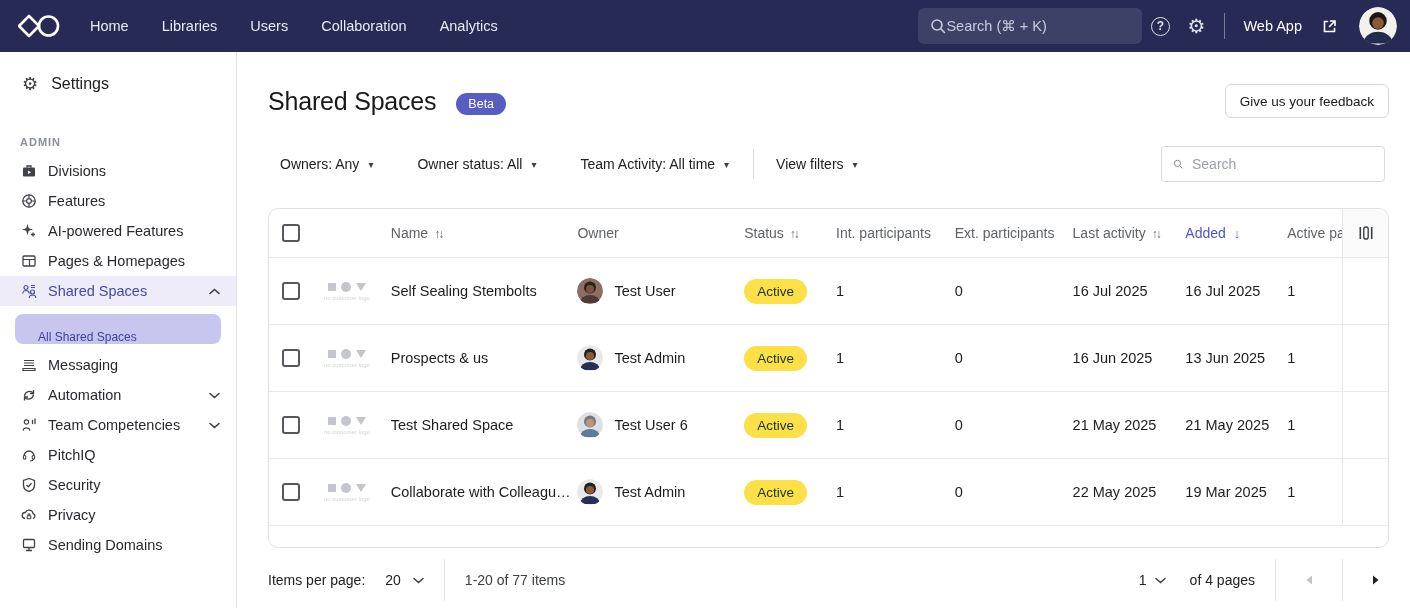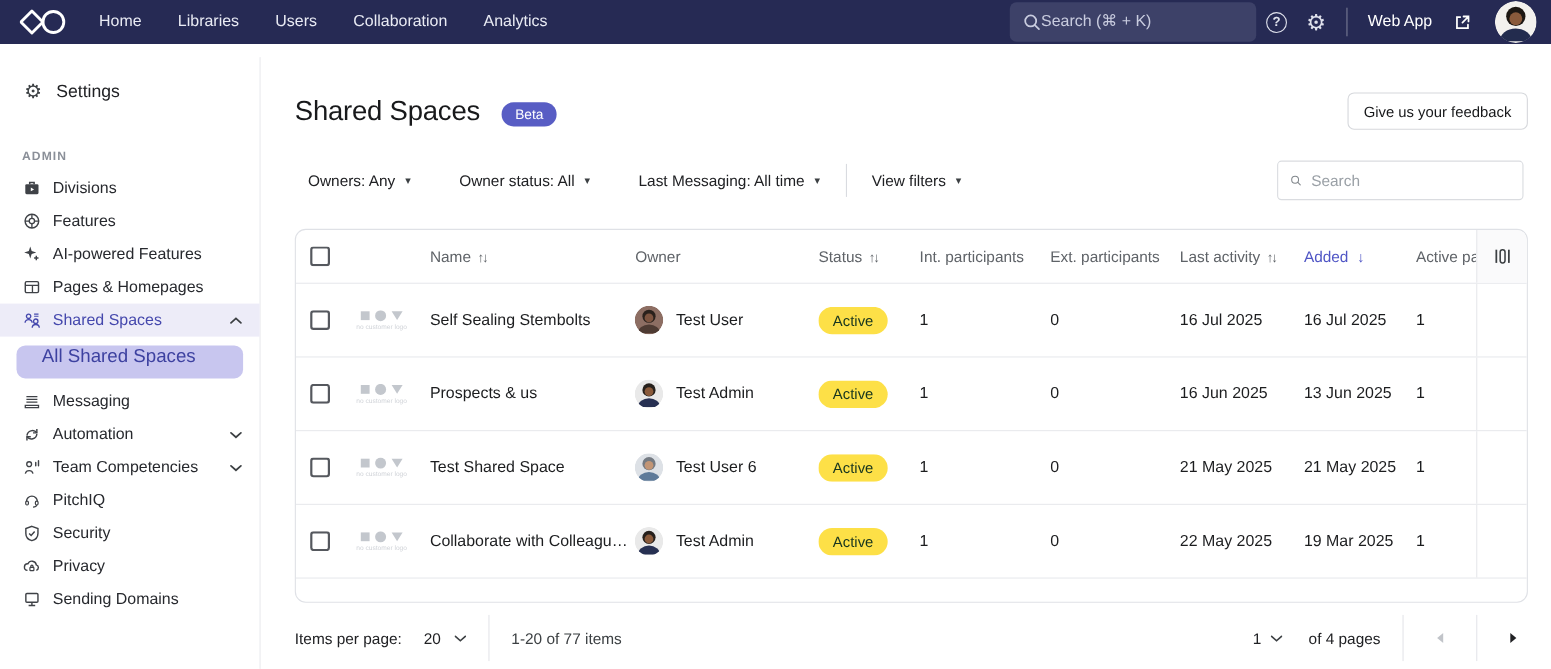--- a/index.html
+++ b/index.html
@@ -1,20 +1,20 @@
 <!DOCTYPE html>
 <html><head>
 <meta charset="utf-8">
 <style>
   * { margin:0; padding:0; box-sizing:border-box; }
   html,body { width:1410px; height:608px; overflow:hidden; background:#fff;
               font-family:"Liberation Sans","DejaVu Sans",sans-serif; }
 
   
-  .topbar { position:absolute; top:0; left:0; width:1410px; height:40px;
+  .topbar { position:absolute; top:0; left:0; width:1410px; height:52px;
             background:#262a54; display:flex; align-items:center; color:#e9ebf4; }
   .logo { margin-left:18px; display:flex; align-items:center; }
   .topnav { display:flex; gap:33px; margin-left:30px; }
   .topnav-item { font-size:14.5px; font-weight:500; color:#e9ebf4; cursor:pointer; }
   .topbar-right { margin-left:auto; display:flex; align-items:center; padding-right:13px; }
   .topbar-search { width:224px; height:36px; background:#3d4168; border-radius:6px;
                    display:flex; align-items:center; padding:15px 12px;
                    color:#c9ccdf; font-size:14.5px; cursor:text; }
   .icon-btn { width:36px; height:36px; display:flex; align-items:center; justify-content:center;
               cursor:pointer; }
@@ -41,21 +41,21 @@
   .settings-header .uni-gear { color:#3c4043; font-size:18px; }
   .admin-label { margin:40px 0 8px 20px; font-size:11px; font-weight:700;
                  letter-spacing:1px; color:#8a8f98; }
   .side-item { height:30px; display:flex; align-items:center; gap:11px;
                padding:0 16px 0 20px; font-size:14.5px; color:#27292e; cursor:pointer; }
   .side-item .s-icon { width:17px; display:flex; justify-content:center; color:#3f4247; flex:none; }
   .side-item.active { background:#edecf8; color:#4548ad; }
   .side-item.active .s-icon { color:#4548ad; }
   .side-chevron { margin-left:auto; color:#3c4043; display:flex; }
   .sub-pill { margin:8px 15px 6px 15px; height:30px; background:#c8c6ef; border-radius:8px;
-              display:flex; align-items:flex-start; padding-left:23px; font-size:17px;
+              display:flex; align-items:flex-end; padding-left:23px; font-size:12px;
               color:#3d41a0; cursor:pointer; }
 
   
   .main { position:absolute; top:52px; left:237px; width:1173px; height:556px; background:#fff; }
   .main-header { display:flex; align-items:flex-start; padding:32px 21px 0 31px; }
   .page-title { font-size:25px; font-weight:500; color:#18191b; letter-spacing:-.2px; margin-top:3px; }
   .beta-badge { background:#585dc4; color:#fff; font-size:12.5px; font-weight:500;
                 padding:4px 12px; border-radius:13px; margin:9px 0 0 20px; }
   .feedback-btn { margin-left:auto; height:34px; padding:0 14px; background:#fff;
                   border:1px solid #d6d8dc; border-radius:6px; font-size:13.5px;
@@ -325,21 +325,21 @@
   <div class="filters-row">
     <span class="filter-chip">
       <span>Owners: Any</span>
       <span class="caret">▾</span>
     </span>
     <span class="filter-chip">
       <span>Owner status: All</span>
       <span class="caret">▾</span>
     </span>
     <span class="filter-chip">
-      <span>Last Messaging: All time</span>
+      <span>Team Activity: All time</span>
       <span class="caret">▾</span>
     </span>
     <span class="filters-divider"></span>
     <span class="filter-chip">
       <span>View filters</span>
       <span class="caret">▾</span>
     </span>
     <div class="table-search">
       <svg width="16" height="16" viewBox="0 0 16 16">
         <circle cx="7" cy="7" r="5" fill="none" stroke="#80868b" stroke-width="1.5"></circle>

